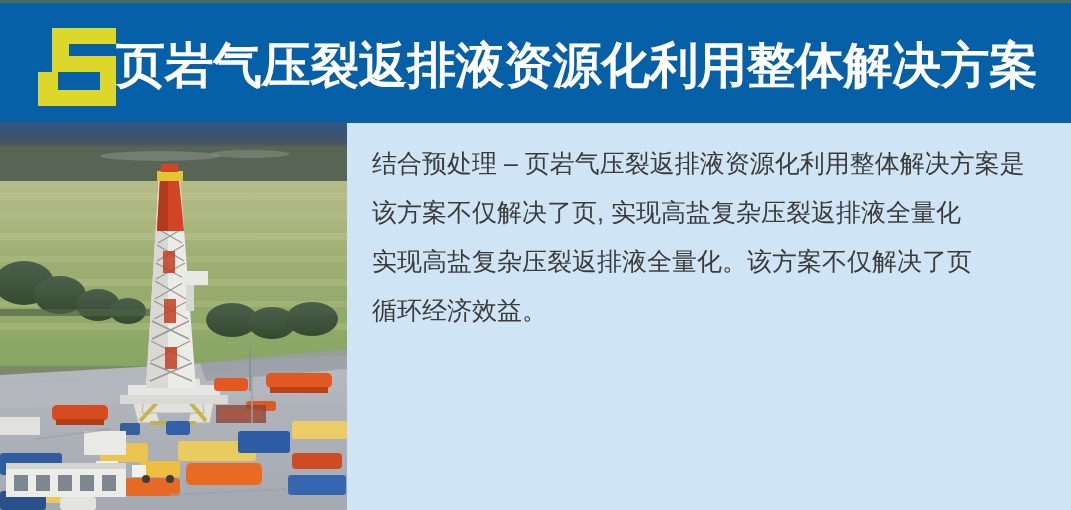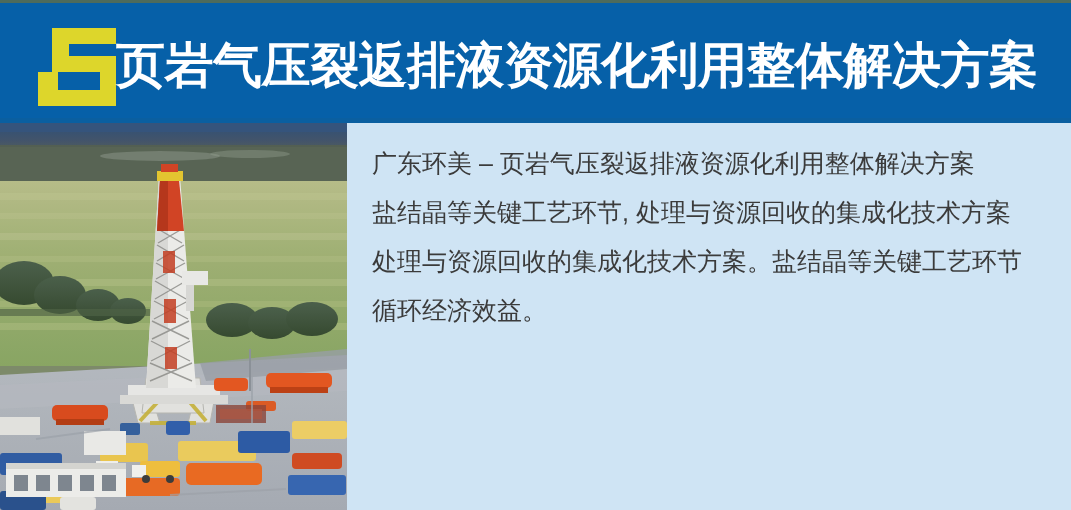--- a/index.html
+++ b/index.html
@@ -312,21 +312,21 @@
           </g>
           <line x1="250" y1="226" x2="250" y2="268" stroke="#8d939b" stroke-width="2"></line>
 
           <rect x="0" y="0" width="347" height="387" fill="#6c7a63" opacity="0.045"></rect>
         </svg>
       </div>
     </div>
 
     <div class="text-panel">
       <div class="body-paragraph">
-        <span class="ln">广东环美 – 页岩气压裂返排液资源化利用整体解决方案</span>
-        <span class="ln">盐结晶等关键工艺环节,  处理与资源回收的集成化技术方案</span>
-        <span class="ln">处理与资源回收的集成化技术方案。盐结晶等关键工艺环节</span>
+        <span class="ln">结合预处理 – 页岩气压裂返排液资源化利用整体解决方案是</span>
+        <span class="ln">该方案不仅解决了页,  实现高盐复杂压裂返排液全量化</span>
+        <span class="ln">实现高盐复杂压裂返排液全量化。该方案不仅解决了页</span>
         <span class="ln">循环经济效益。</span>
       </div>
     </div>
 
   </div>
 </div>
 
 </body></html>

